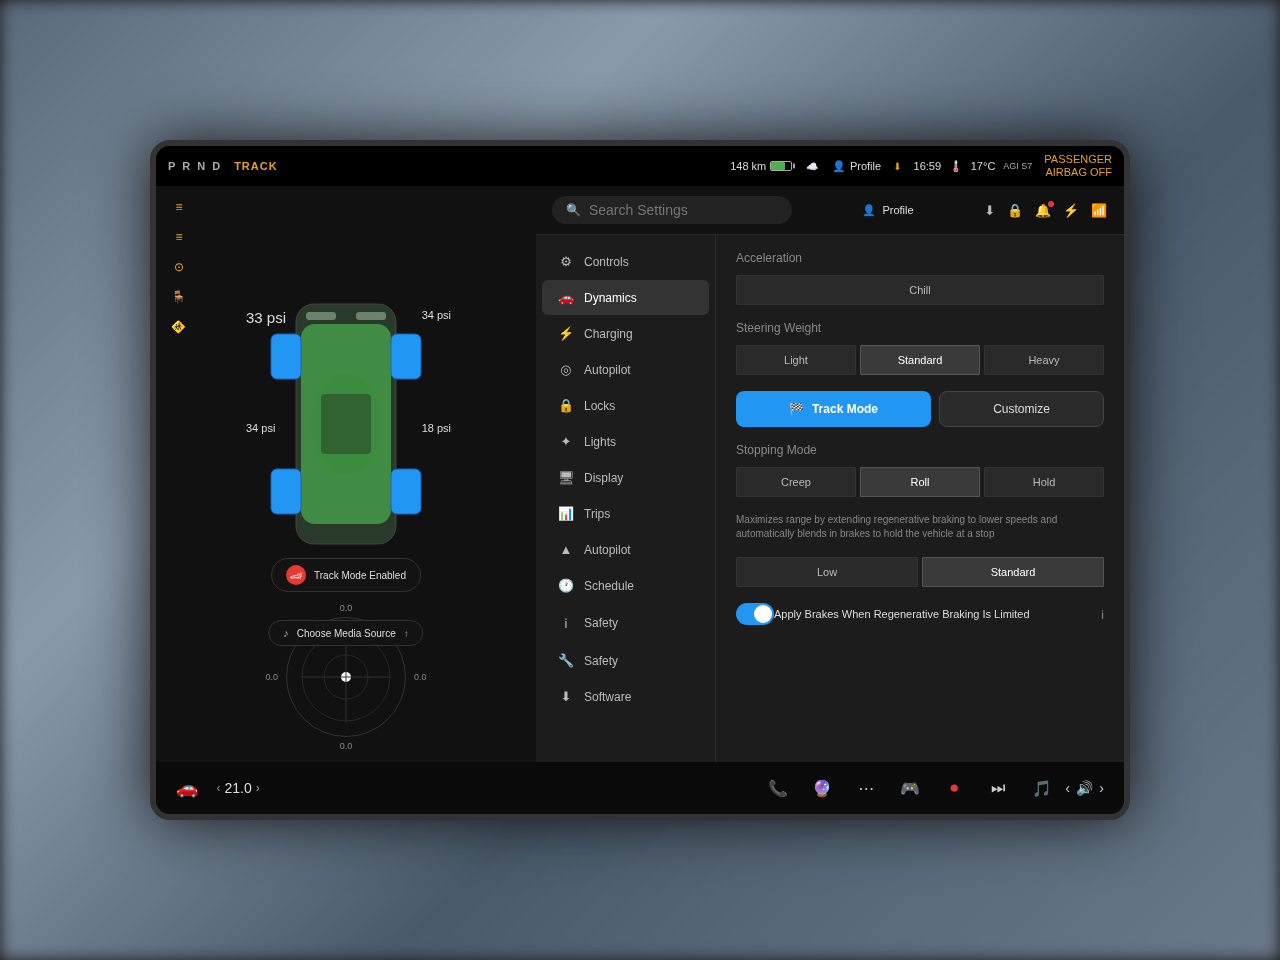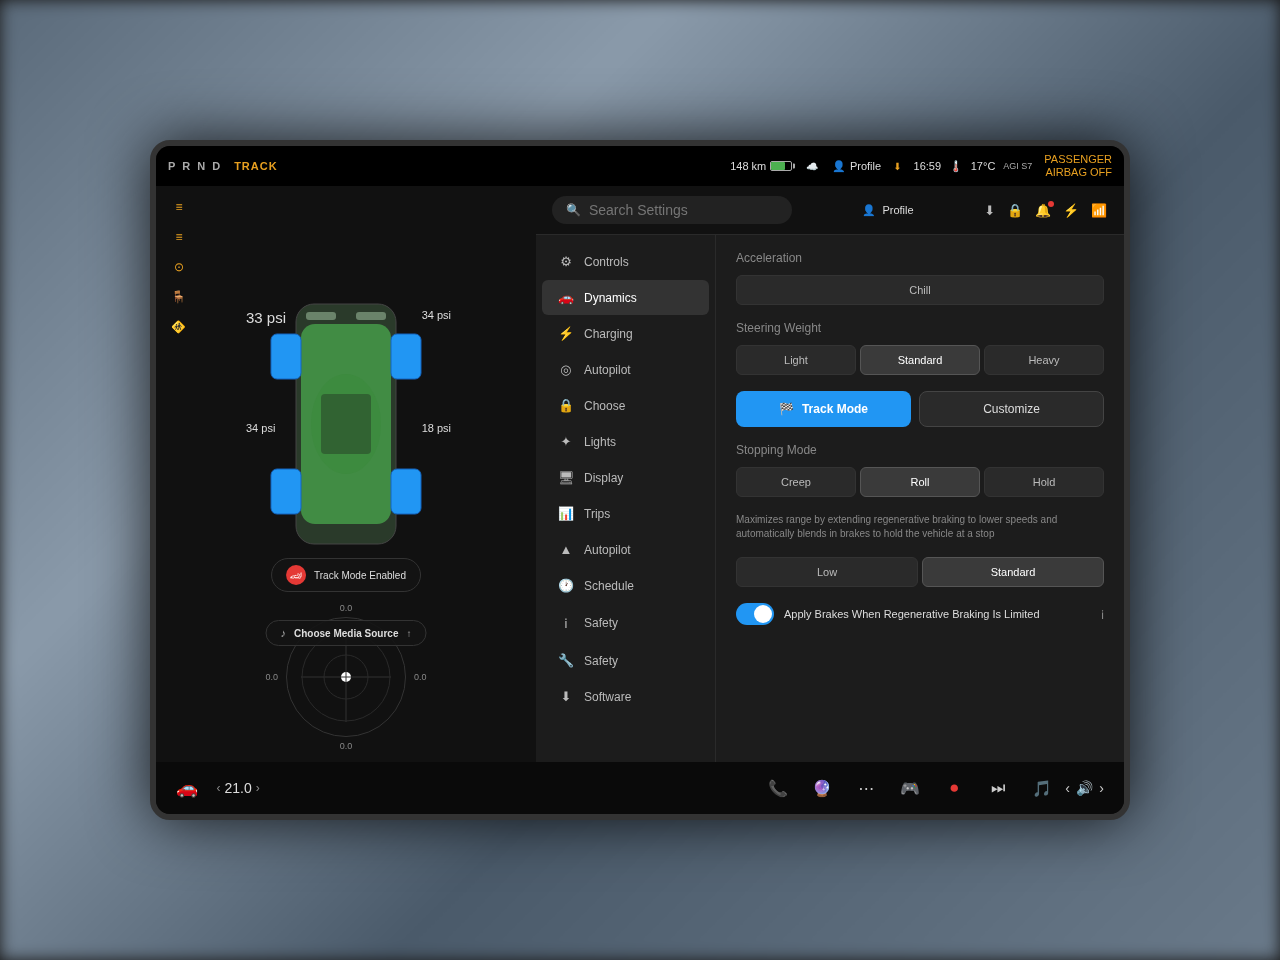--- a/index.html
+++ b/index.html
@@ -268,21 +268,20 @@
       position: absolute;
       bottom: 140px;
       left: 50%;
       transform: translateX(-50%);
       white-space: nowrap;
     }
 
     .media-text {
       color: #ddd;
       font-size: 10px;
-      font-weight: bold;
     }
 
     
     .bottom-bar {
       height: 52px;
       background: #0a0a0a;
       display: flex;
       align-items: center;
       padding: 0 20px;
       gap: 8px;
@@ -472,21 +471,21 @@
       display: flex;
       gap: 4px;
       margin-bottom: 16px;
     }
 
     .btn-option {
       flex: 1;
       padding: 8px 12px;
       background: #2a2a2a;
       border: 1px solid #333;
-      border-radius: 6px;
+      border-radius: 1px;
       color: #bbb;
       font-size: 11px;
       cursor: pointer;
       text-align: center;
     }
 
     .btn-option.selected {
       background: #3a3a3a;
       color: #fff;
       border-color: #555;
@@ -502,21 +501,21 @@
       background: #2196F3;
       border-radius: 8px;
       color: #fff;
       font-size: 12px;
       font-weight: 600;
       cursor: pointer;
       flex: 1;
     }
 
     .customize-btn {
-      padding: 10px 20px;
+      padding: 10px 0;
       background: #2a2a2a;
       border: 1px solid #444;
       border-radius: 8px;
       color: #ddd;
       font-size: 12px;
       cursor: pointer;
       flex: 1;
       text-align: center;
     }
 
@@ -535,21 +534,20 @@
       font-size: 10px;
       color: #888;
       line-height: 1.4;
       margin-top: 6px;
     }
 
     
     .toggle-row {
       display: flex;
       align-items: center;
-      gap: 10px;
       margin-top: 10px;
     }
 
     .toggle-switch {
       width: 38px;
       height: 22px;
       background: #2196F3;
       border-radius: 11px;
       position: relative;
       cursor: pointer;
@@ -734,21 +732,21 @@
           <div class="sidebar-item">
             <span class="sidebar-item-icon">⚡</span>
             <span>Charging</span>
           </div>
           <div class="sidebar-item">
             <span class="sidebar-item-icon">◎</span>
             <span>Autopilot</span>
           </div>
           <div class="sidebar-item">
             <span class="sidebar-item-icon">🔒</span>
-            <span>Choose</span>
+            <span>Locks</span>
           </div>
           <div class="sidebar-item">
             <span class="sidebar-item-icon">✦</span>
             <span>Lights</span>
           </div>
           <div class="sidebar-item">
             <span class="sidebar-item-icon">🖥</span>
             <span>Display</span>
           </div>
           <div class="sidebar-item">

